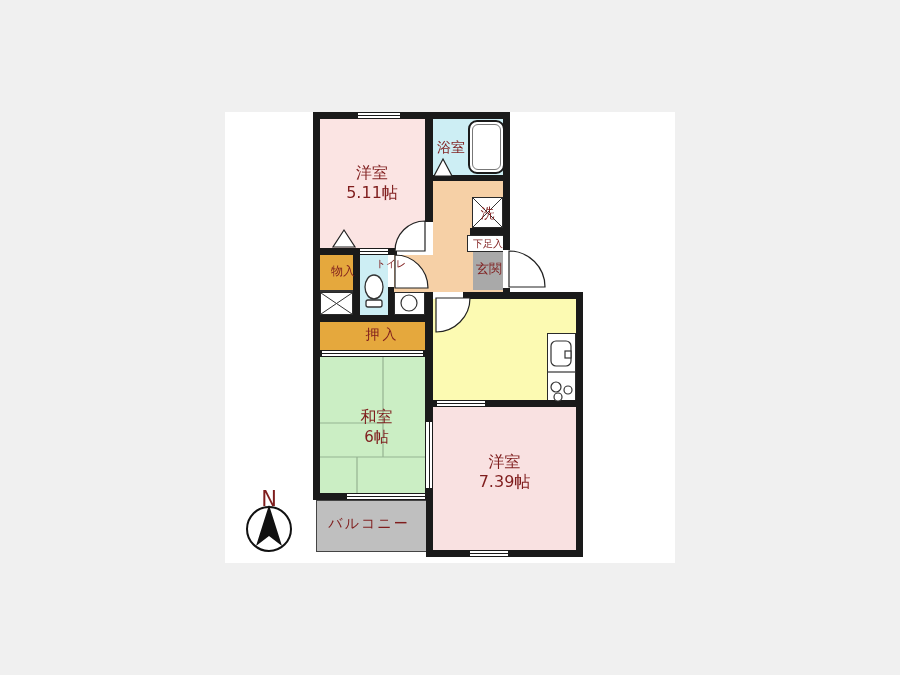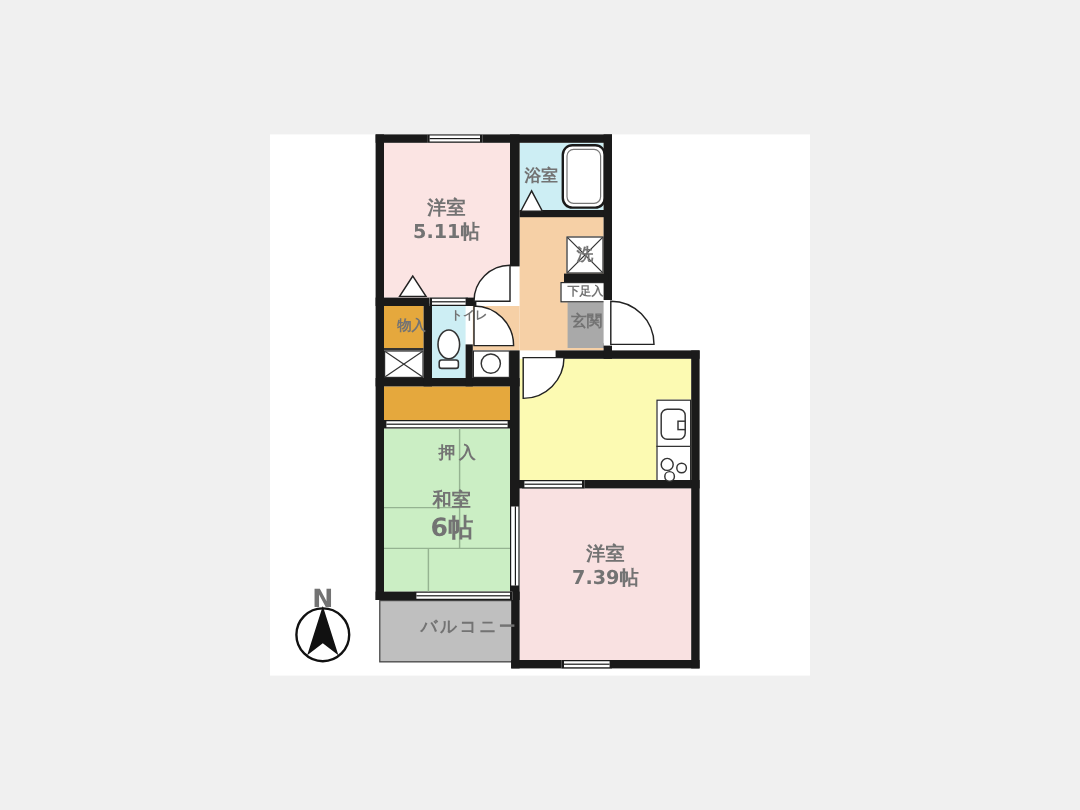--- a/index.html
+++ b/index.html
@@ -8,21 +8,21 @@
   #paper{position:absolute;left:225px;top:112px;width:450px;height:451px;background:#ffffff;}
   .wall{position:absolute;background:#1a1a1a;}
   .fill{position:absolute;}
   .box{position:absolute;background:#fff;border:1.5px solid #2a2a2a;box-sizing:border-box;}
   .win-h{position:absolute;background:#fff;border-top:1.5px solid #1a1a1a;border-bottom:1.5px solid #1a1a1a;
          border-left:2px solid #1a1a1a;border-right:2px solid #1a1a1a;box-sizing:border-box;}
   .win-h::after{content:"";position:absolute;left:0;right:0;top:50%;height:1px;margin-top:-0.5px;background:#1a1a1a;}
   .win-v{position:absolute;background:#fff;border-left:1.5px solid #1a1a1a;border-right:1.5px solid #1a1a1a;
          border-top:2px solid #1a1a1a;border-bottom:2px solid #1a1a1a;box-sizing:border-box;}
   .win-v::after{content:"";position:absolute;top:0;bottom:0;left:50%;width:1px;margin-left:-0.5px;background:#1a1a1a;}
-  .label{position:absolute;text-align:center;color:#737373;font-weight:bold;line-height:1.25;}
+  .label{position:absolute;text-align:center;color:#7f1d1d;font-weight:normal;line-height:1.25;}
   svg.overlay{position:absolute;left:0;top:0;pointer-events:none;}
   .bathtub{position:absolute;background:#fff;border:2px solid #1a1a1a;border-radius:9px;box-sizing:border-box;}
   .bathtub::after{content:"";position:absolute;left:2px;top:2px;right:2px;bottom:2px;border:1px solid #777;border-radius:6px;}
   .thin{position:absolute;background:#333;}
 </style>
 </head>
 <body>
 
 <div id="stage">
   <div id="paper"></div>
@@ -131,24 +131,24 @@
   <div class="label" style="left:315px;top:163px;width:114px;font-size:16px;">
     <span>洋室</span><br>
     <span>5.11帖</span>
   </div>
   <div class="label" style="left:431px;top:139px;width:40px;font-size:14px;">浴室</div>
   <div class="label" style="left:472px;top:205px;width:31px;font-size:14px;">洗</div>
   <div class="label" style="left:467px;top:238px;width:42px;font-size:10px;">下足入</div>
   <div class="label" style="left:471px;top:261px;width:36px;font-size:13px;">玄関</div>
   <div class="label" style="left:318px;top:264px;width:37px;font-size:12px;text-align:right;">物入</div>
   <div class="label" style="left:372px;top:258px;width:38px;font-size:10px;">トイレ</div>
-  <div class="label" style="left:320px;top:326px;width:125px;font-size:14px;letter-spacing:3px;margin-top:44px;">押入</div>
+  <div class="label" style="left:320px;top:326px;width:125px;font-size:14px;letter-spacing:3px;">押入</div>
   <div class="label" style="left:320px;top:407px;width:113px;font-size:16px;">
     <span>和室</span><br>
-    <span style="font-size:21px;">6帖</span>
+    <span style="font-size:15px;">6帖</span>
   </div>
   <div class="label" style="left:433px;top:452px;width:143px;font-size:16px;">
     <span>洋室</span><br>
     <span>7.39帖</span>
   </div>
-  <div class="label" style="left:336px;top:515px;width:110px;font-size:14px;letter-spacing:2px;">バルコニー</div>
+  <div class="label" style="left:314px;top:515px;width:110px;font-size:14px;letter-spacing:2px;">バルコニー</div>
   <div class="label" style="left:246px;top:486px;width:46px;font-size:21px;">N</div>
 </div>
 
 </body></html>

